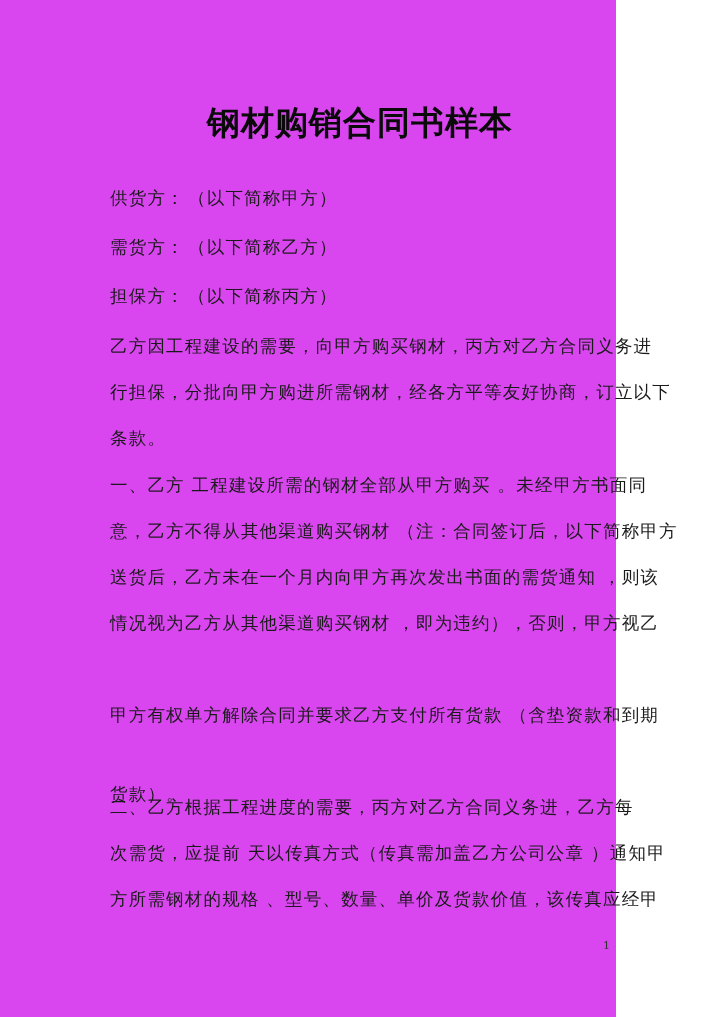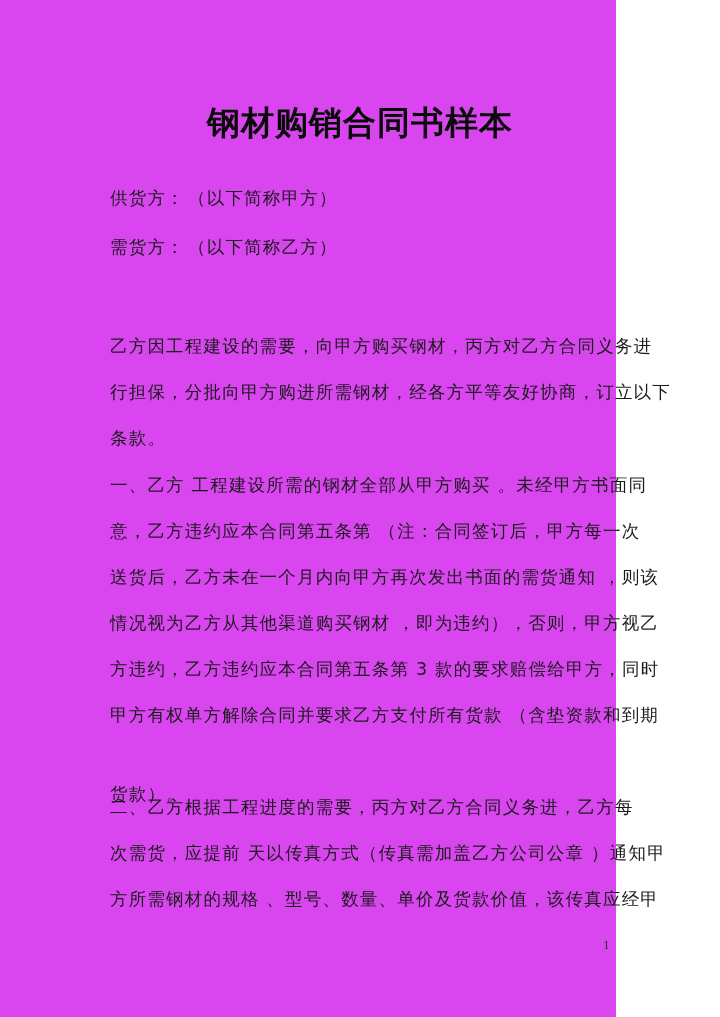--- a/index.html
+++ b/index.html
@@ -65,30 +65,32 @@
 <div class="page">
 
   <div class="title">钢材购销合同书样本</div>
 
   <div class="line" style="top:186px;">
     <span class="party-label">供货方：</span><span class="party-value">（以下简称甲方）</span>
   </div>
   <div class="line" style="top:235px;">
     <span class="party-label">需货方：</span><span class="party-value">（以下简称乙方）</span>
   </div>
+  <div class="line" style="top:284px;">
+    <span class="party-label">担保方：</span><span class="party-value">（以下简称丙方）</span>
+  </div>
 
   <div class="line" style="top:334px;">乙方因工程建设的需要，向甲方购买钢材，丙方对乙方合同义务进</div>
   <div class="line" style="top:380px;">行担保，分批向甲方购进所需钢材，经各方平等友好协商，订立以下</div>
   <div class="line" style="top:426px;">条款。</div>
 
   <div class="line" style="top:473px;">一、乙方 工程建设所需的钢材全部从甲方购买 。未经甲方书面同</div>
-  <div class="line" style="top:519px;">意，乙方违约应本合同第五条第 （注：合同签订后，甲方每一次</div>
+  <div class="line" style="top:519px;">意，乙方不得从其他渠道购买钢材 （注：合同签订后，以下简称甲方</div>
   <div class="line" style="top:565px;">送货后，乙方未在一个月内向甲方再次发出书面的需货通知 ，则该</div>
   <div class="line" style="top:611px;">情况视为乙方从其他渠道购买钢材 ，即为违约），否则，甲方视乙</div>
-  <div class="line" style="top:657px;">方违约，乙方违约应本合同第五条第 3 款的要求赔偿给甲方，同时</div>
   <div class="line" style="top:703px;">甲方有权单方解除合同并要求乙方支付所有货款 （含垫资款和到期</div>
   <div class="line" style="top:749px;margin-top:33px;">货款）。</div>
 
   <div class="line" style="top:795px;">二、乙方根据工程进度的需要，丙方对乙方合同义务进，乙方每</div>
   <div class="line" style="top:841px;text-align:center;">次需货，应提前 天以传真方式（传真需加盖乙方公司公章 ）通知甲</div>
   <div class="line" style="top:887px;">方所需钢材的规格 、型号、数量、单价及货款价值，该传真应经甲</div>
 
   <div class="page-number">1</div>
 </div>
 

